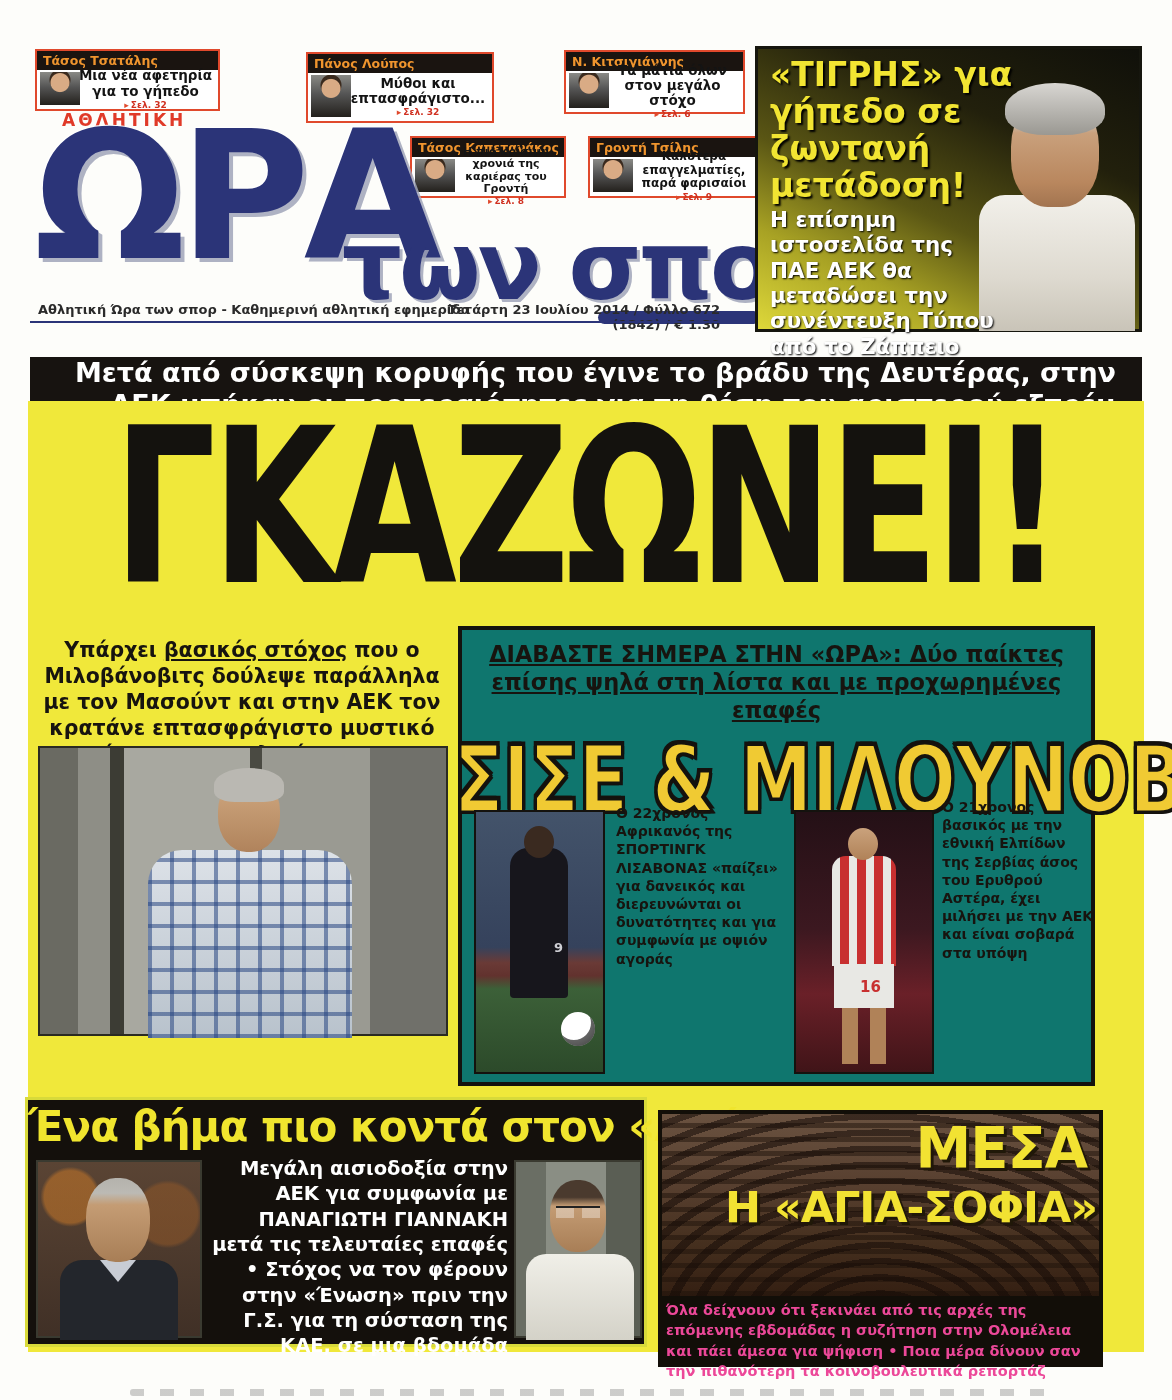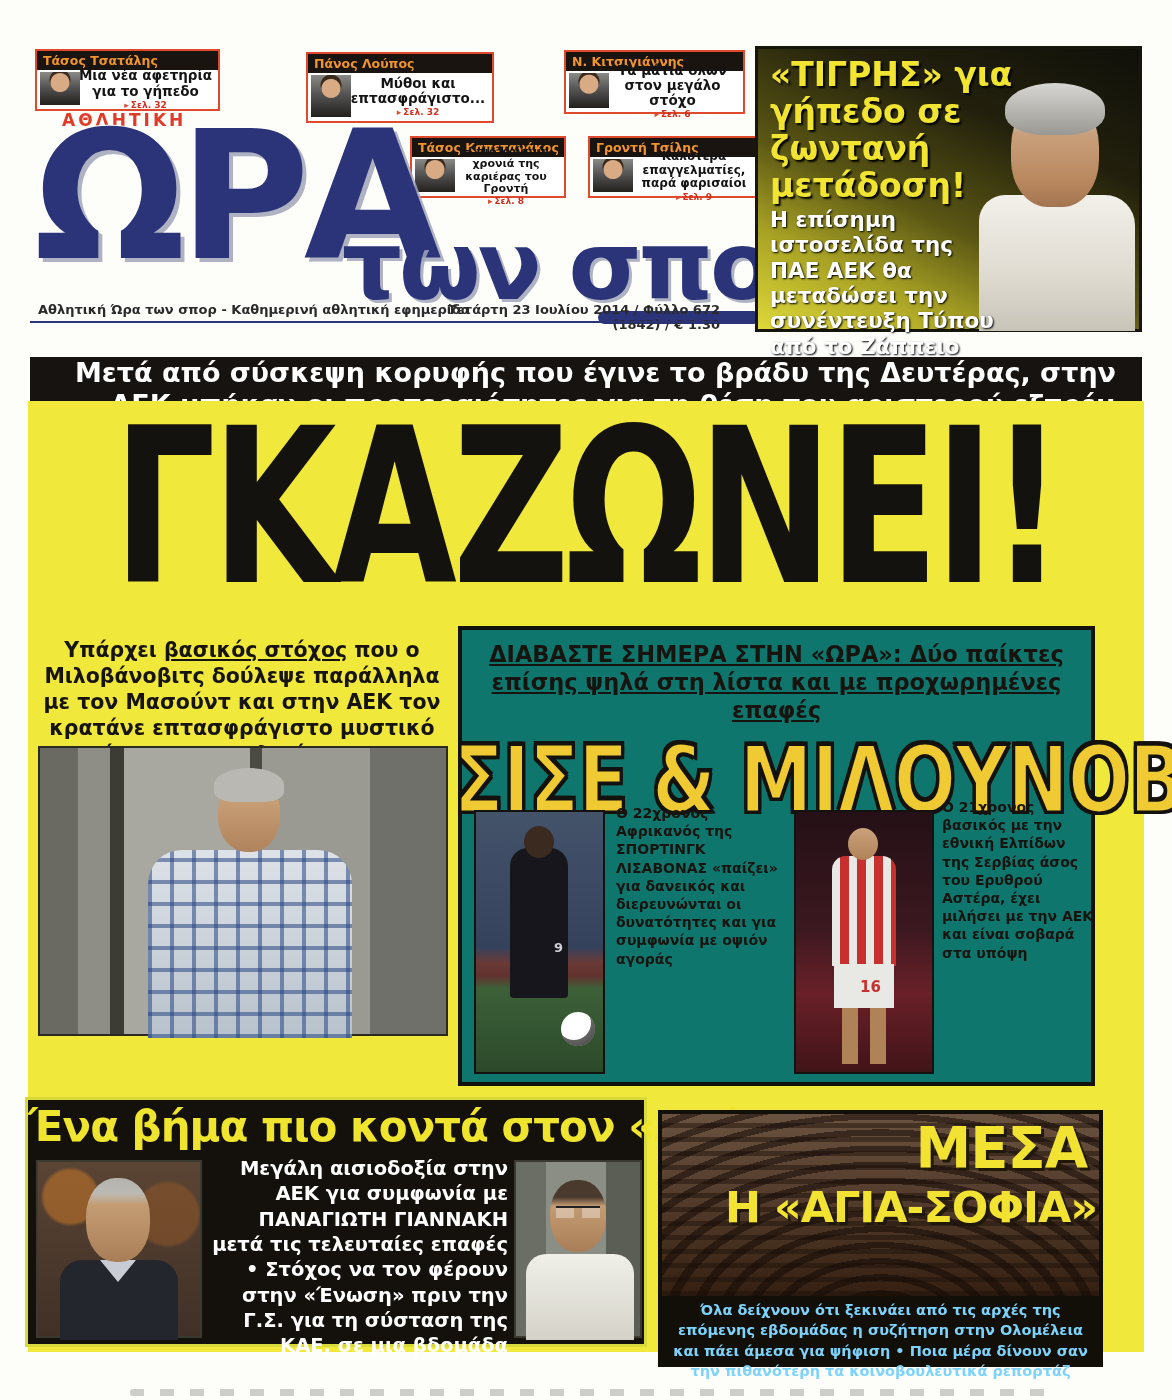--- a/index.html
+++ b/index.html
@@ -147,21 +147,21 @@
   .agia-box{position:absolute;left:658px;top:1090px;width:445px;height:257px;background:#120e08;margin-top:20px;}
   .agia-photo{position:absolute;left:4px;top:4px;width:437px;height:182px;overflow:hidden;
     background:
       repeating-radial-gradient(ellipse 420px 260px at 50% 118%, rgba(20,10,6,.55) 0 10px, rgba(0,0,0,0) 10px 26px),
       repeating-linear-gradient(0deg, rgba(30,18,10,.5) 0 5px, rgba(0,0,0,0) 5px 14px),
       linear-gradient(180deg,#6a5240 0%,#584030 38%,#46301f 70%,#341f12 100%);}
   .agia-h1{position:absolute;right:16px;top:6px;font-size:56px;font-weight:bold;color:#f2e232;
     letter-spacing:-1px;text-shadow:3px 3px 0 #201808;}
   .agia-h2{position:absolute;right:6px;top:72px;font-size:43px;font-weight:bold;color:#f2e232;
     letter-spacing:-1px;white-space:nowrap;text-shadow:3px 3px 0 #201808;}
-  .agia-caption{position:absolute;left:8px;top:190px;width:429px;text-align:center;color:#7dd3fc;
+  .agia-caption{position:absolute;left:8px;top:190px;width:429px;text-align:left;color:#ec4899;
     font-size:14.5px;font-weight:bold;line-height:1.4;}
   
   .scan-edge{position:absolute;left:130px;top:1389px;width:930px;height:7px;
     background:repeating-linear-gradient(90deg, rgba(60,60,60,.5) 0 14px, rgba(0,0,0,0) 14px 30px);
     opacity:.5;border-radius:3px;}
 </style>
 </head>
 <body>
 
 <div id="paper">

